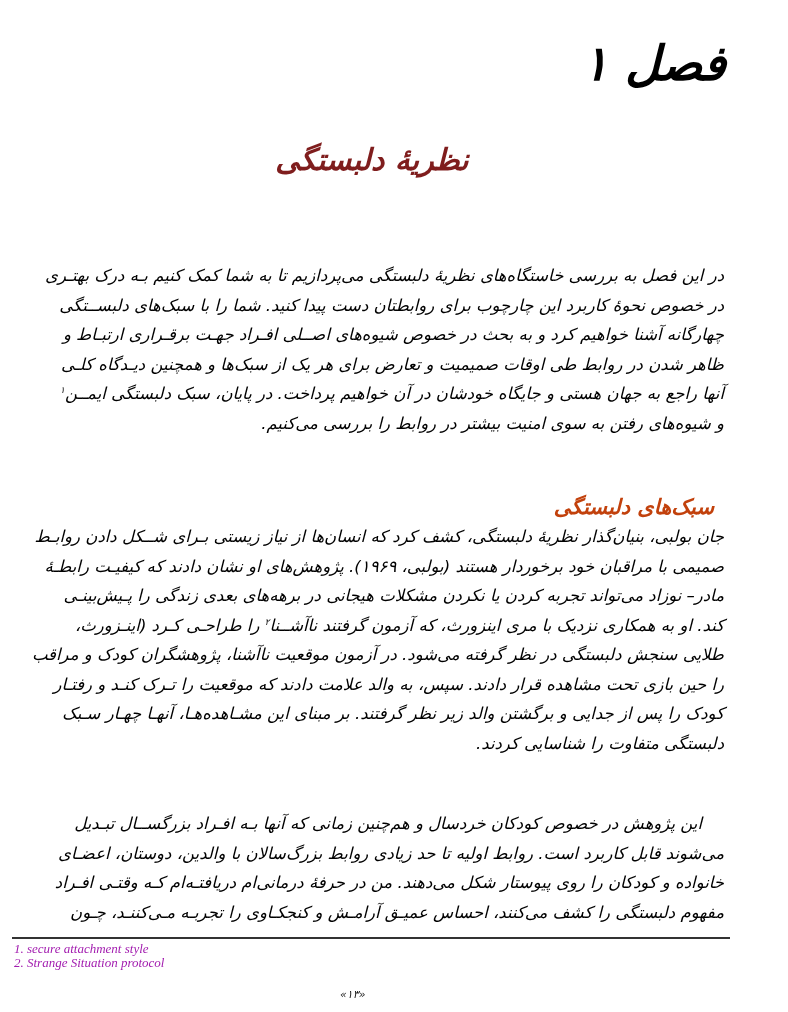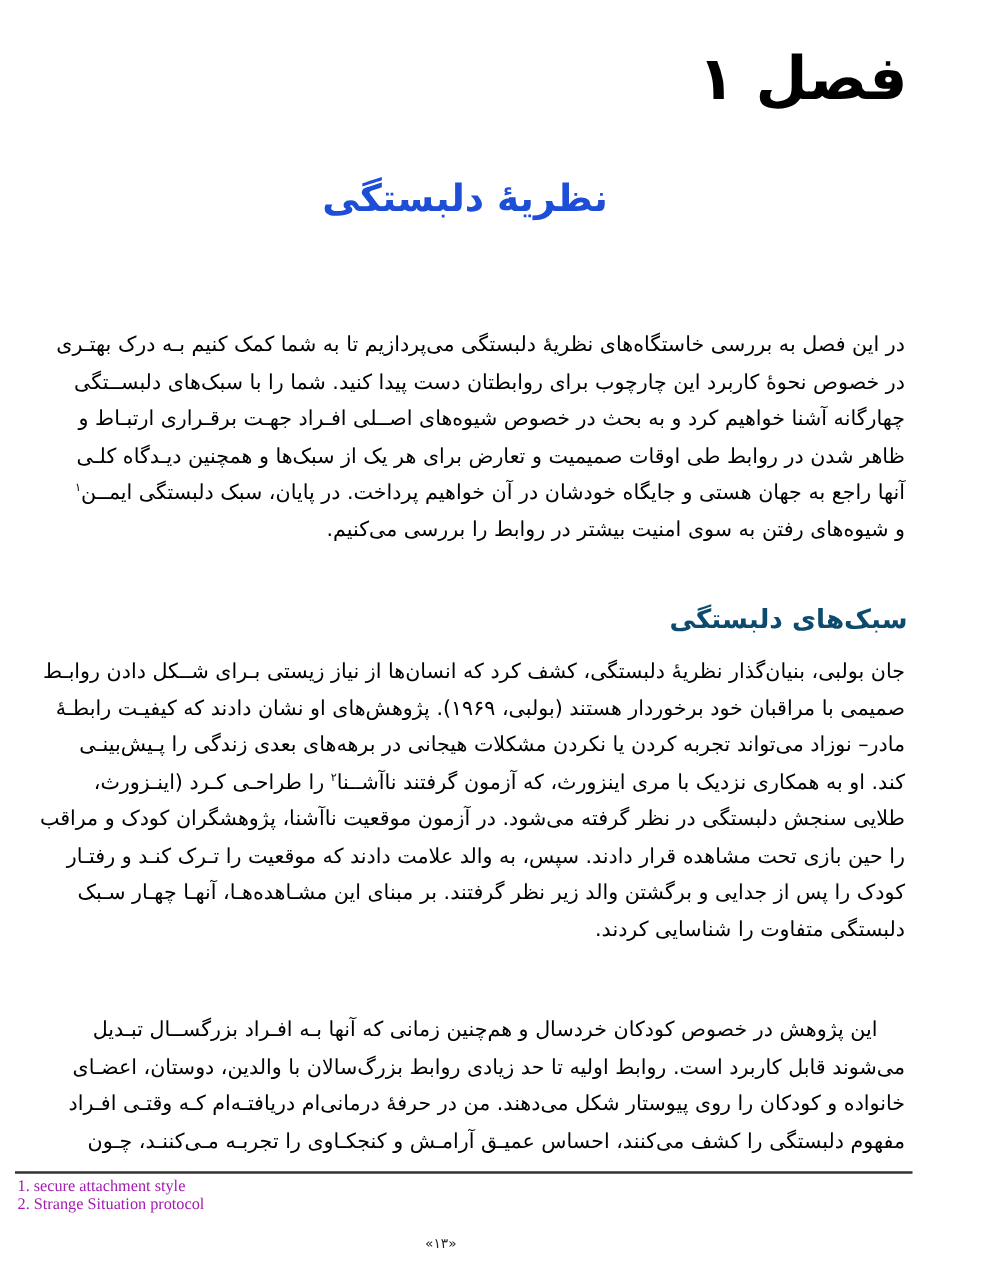--- a/index.html
+++ b/index.html
@@ -11,21 +11,21 @@
     width: 788px;
     height: 1012px;
     position: relative;
     overflow: hidden;
     font-family: "DejaVu Sans", sans-serif;
     color: #111111;
   }
   .page {
     position: absolute;
     left: 0; top: 0;
-    width: 784px; height: 1012px;
+    width: 784px; height: 1012px; font-style: italic;
   }
   .chapter-title {
     position: absolute;
     right: 58px;
     top: 28px;
     direction: rtl;
     font-family: "DejaVu Sans", sans-serif;
     font-weight: bold;
     font-size: 48px;
     line-height: 70px;
@@ -37,21 +37,21 @@
     left: 0; right: 0;
     top: 135px;
     text-align: center;
     direction: rtl;
     font-family: "DejaVu Sans", sans-serif;
     font-weight: bold;
     font-size: 30px;
     line-height: 50px;
     margin: 0;
     padding-right: 40px;
-    color: #1d4ed8;
+    color: #7f1d1d;
   }
   .body-text {
     position: absolute;
     left: 0;
     width: 712px;
     direction: rtl;
     text-align: justify;
     text-align-last: right;
     font-family: "DejaVu Sans", sans-serif;
     font-size: 16.5px;
@@ -62,22 +62,22 @@
   .intro { top: 249px; }
   .section-heading {
     position: absolute;
     right: 58px;
     top: 478px;
     direction: rtl;
     font-family: "DejaVu Sans", sans-serif;
     font-weight: bold;
     font-size: 21px;
     line-height: 34px;
-    margin: 0;
-    color: #0c4a6e;
+    margin: 12px;
+    color: #c2410c;
   }
   .para1 { top: 510px; }
   .para2 { top: 797px; text-indent: 22px; }
   .line {
     display: block;
   }
   sup.fn-ref {
     font-size: 9px;
     line-height: 0;
     vertical-align: super;

